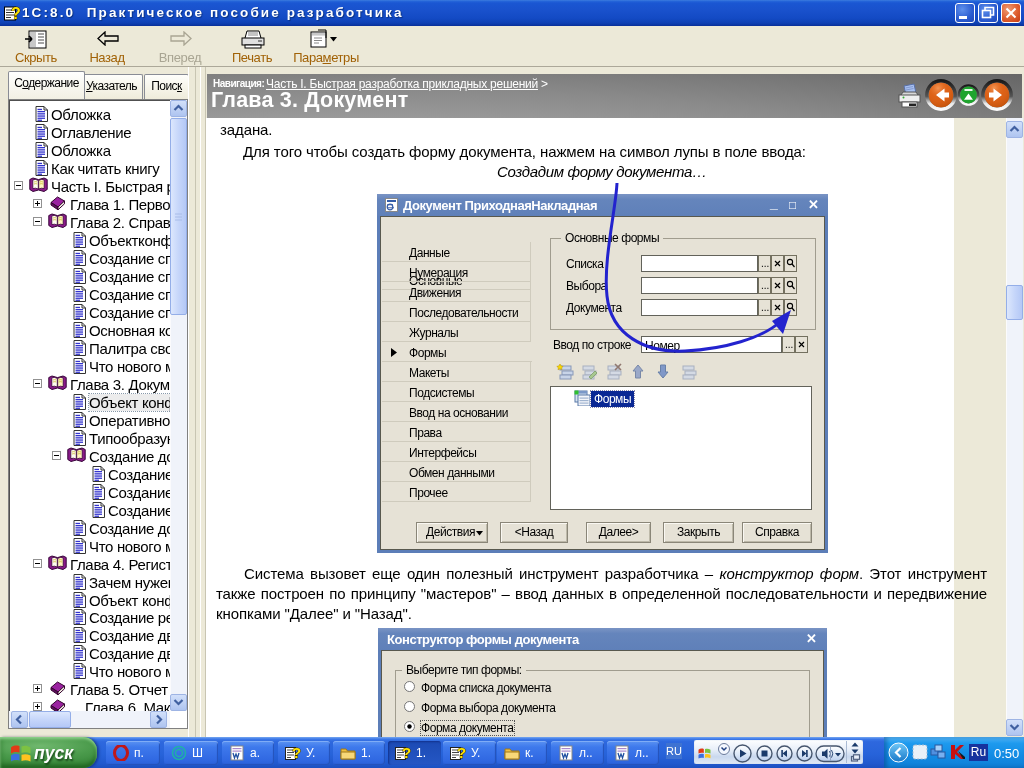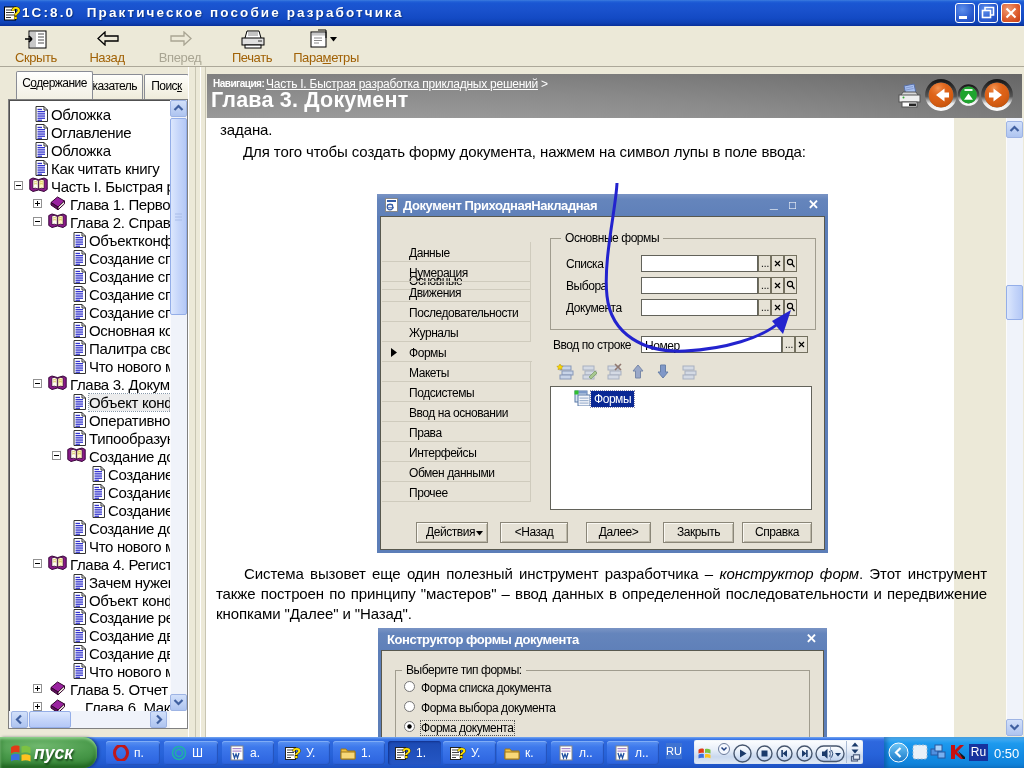--- a/index.html
+++ b/index.html
@@ -11,21 +11,21 @@
 .winbtn{position:absolute;top:3px;width:20px;height:20px;border:1px solid #fff;border-radius:3px;}
 #btnmin{left:955px;background:radial-gradient(circle at 35% 30%,#5E90EC,#2A5BD0 60%,#1E46B8);}
 #btnmax{left:978px;background:radial-gradient(circle at 35% 30%,#5E90EC,#2A5BD0 60%,#1E46B8);}
 #btnclose{left:1001px;background:radial-gradient(circle at 35% 30%,#F09C74,#DE5F30 55%,#C43A14);}
 #toolbar{left:0;top:26px;width:1024px;height:41px;background:#ECE9D8;border-bottom:1px solid #ACA899;}
 .tbtn{position:absolute;top:2px;text-align:center;color:#a16207;font-size:13px;letter-spacing:-0.4px;}
 .tbtn .lbl{display:block;margin-top:22px;}
 .tbtn.dis{color:#A9A593;}
 #tabs{left:0;top:67px;width:207px;height:32px;}
 .tab{position:absolute;border:1px solid #898C95;border-bottom:none;border-radius:2px 2px 0 0;background:linear-gradient(180deg,#FEFEFB,#EFECDB);font-size:12px;letter-spacing:-0.55px;text-align:center;padding-top:4px;}
-#tab1{left:16px;top:4px;width:77px;height:28px;background:linear-gradient(180deg,#FFFFFE,#F2F0E4);z-index:3;}
+#tab1{left:8px;top:4px;width:77px;height:28px;background:linear-gradient(180deg,#FFFFFE,#F2F0E4);z-index:3;}
 #tab2{left:80px;top:7px;width:63px;height:25px;}
 #tab3{left:144px;top:7px;width:45px;height:25px;}
 #treebox{left:8px;top:99px;width:180px;height:630px;background:#fff;border:1px solid #808080;box-shadow:inset 1px 1px 0 #505050;}
 #tree{left:9px;top:100px;width:161px;height:611px;overflow:hidden;}
 .ti{position:absolute;height:18px;font-size:15px;letter-spacing:-0.33px;white-space:nowrap;color:#000;}
 .tog{position:absolute;top:4px;width:9px;height:9px;border:1px solid #919191;background:#fff;}
 .tog i{position:absolute;left:1px;top:3px;width:5px;height:1px;background:#000;}
 .tog.plus i.v{left:3px;top:1px;width:1px;height:5px;}
 .tsel{background:#ECECEC;outline:1px dotted #8899AA;}
 #splitter{left:188px;top:67px;width:19px;height:670px;background:#ECE9D8;border-left:1px solid #fff;}
@@ -479,20 +479,21 @@
       <path d="M6,12 L8,9 L21,9 L23,12" fill="#D8D8D8" stroke="#555"></path>
       <rect x="4" y="12" width="21" height="7" fill="#EFEFEF" stroke="#555"></rect>
       <rect x="7" y="19" width="15" height="5" fill="#fff" stroke="#555"></rect>
       <rect x="14" y="20.5" width="7" height="2.5" fill="#222"></rect>
       <circle cx="8.5" cy="14.5" r="1" fill="#3A3"></circle>
     </svg>
 </div>
 <div class="abs" id="cbody">
   <div class="para" style="left:14px;top:3px;">задана.</div>
   <div class="para" style="left:37px;top:25px;">Для того чтобы создать форму документа, нажмем на символ лупы в поле ввода:</div>
+  <div class="para" style="left:291px;top:45px;font-style:italic;letter-spacing:-0.35px;">Создадим форму документа…</div>
   <div class="para" style="left:10px;top:446px;width:771px;text-align:justify;text-indent:28px;line-height:20px;">Система вызовет еще один полезный инструмент разработчика – <i>конструктор форм</i>. Этот инструмент также построен по принципу "мастеров" – ввод данных в определенной последовательности и передвижение кнопками "Далее" и "Назад".</div>
 </div>
 
 <div class="sb-track abs" style="left:1006px;top:118px;width:17px;height:618px;"></div>
 <div class="sb-btn abs" style="left:1006px;top:121px;width:17px;height:17px;">
     <svg width="15" height="15">
       <path d="M3.5,9 L7.5,5 L11.5,9" stroke="#4060A0" stroke-width="2.2" fill="none"></path>
     </svg>
   </div>
 <div class="sb-btn abs" style="left:1006px;top:719px;width:17px;height:17px;">

